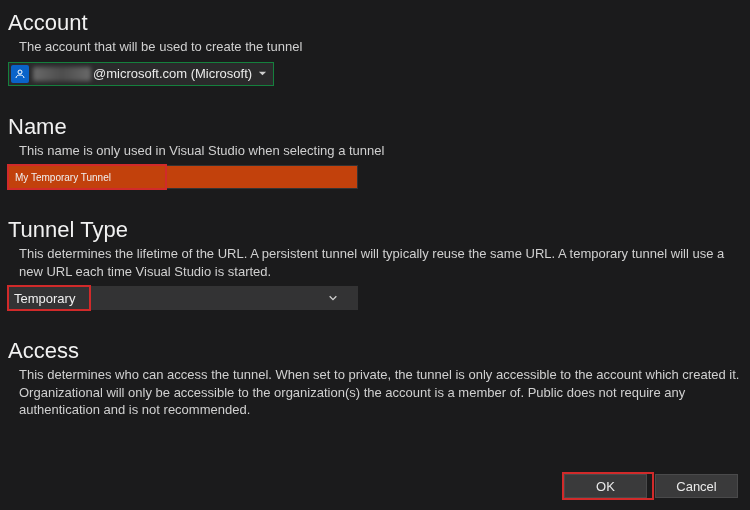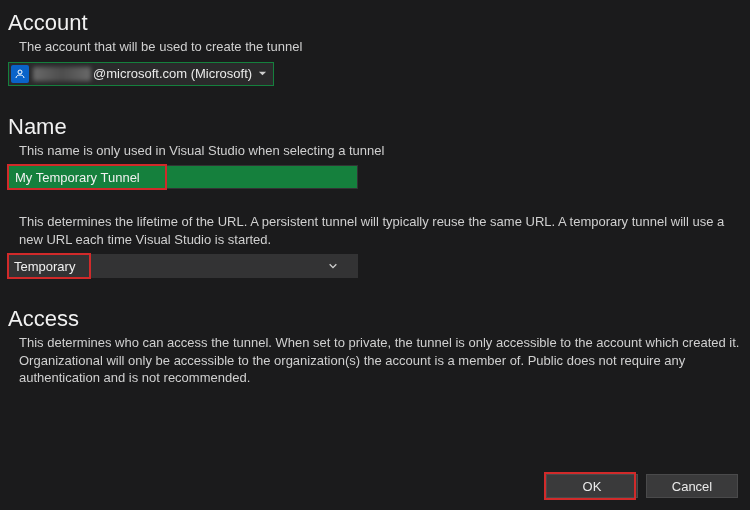--- a/index.html
+++ b/index.html
@@ -66,26 +66,26 @@
     font-size: 13px;
   }
   .acct-caret {
     margin-left: 6px;
   }
   .acct-caret svg { width: 9px; height: 9px; }
 
   .text-input {
     width: 350px;
     box-sizing: border-box;
-    background: #15803d;
+    background: #c2410c;
     color: #f0f0f0;
     border: 1px solid #333334;
     padding: 3px 6px;
     font-family: inherit;
-    font-size: 13px;
+    font-size: 10px;
     height: 24px;
   }
   .select-wrap {
     width: 350px;
     height: 24px;
     background: #333334;
     display: flex;
     align-items: center;
     justify-content: space-between;
     padding: 0 20px 0 6px;
@@ -105,21 +105,21 @@
   .spacer-md { height: 24px; }
 
   .button-row {
     position: absolute;
     right: 12px;
     bottom: 12px;
     display: flex;
     gap: 8px;
   }
   .btn {
-    width: 92px;
+    width: 83px;
     height: 24px;
     background: #3a3a3b;
     color: #eaeaea;
     border: 1px solid #4a4a4b;
     font-family: inherit;
     font-size: 13px;
     display: inline-flex;
     align-items: center;
     justify-content: center;
     cursor: default;
@@ -159,20 +159,21 @@
   <div class="section-title">Name</div>
   <div class="section-desc">This name is only used in Visual Studio when selecting a tunnel</div>
   <div style="position:relative; width:350px;">
     <input class="text-input" type="text" value="My Temporary Tunnel" style="">
     <div class="red-box" style="left:-1px; top:-1px; width:160px; height:26px;"></div>
   </div>
 
   <div class="spacer-md"></div>
 
   
+  <div class="section-title">Tunnel Type</div>
   <div class="section-desc">This determines the lifetime of the URL. A persistent tunnel will typically reuse the same URL. A temporary tunnel will use a new URL each time Visual Studio is started.</div>
   <div style="position:relative; width:350px;">
     <div class="select-wrap">
       <span class="select-text">Temporary</span>
       <span class="chev">
         <svg viewBox="0 0 12 12" fill="none" stroke="#cfcfcf" stroke-width="1.6">
             <path d="M2 4 L6 8 L10 4"></path>
           </svg>
       </span>
     </div>

